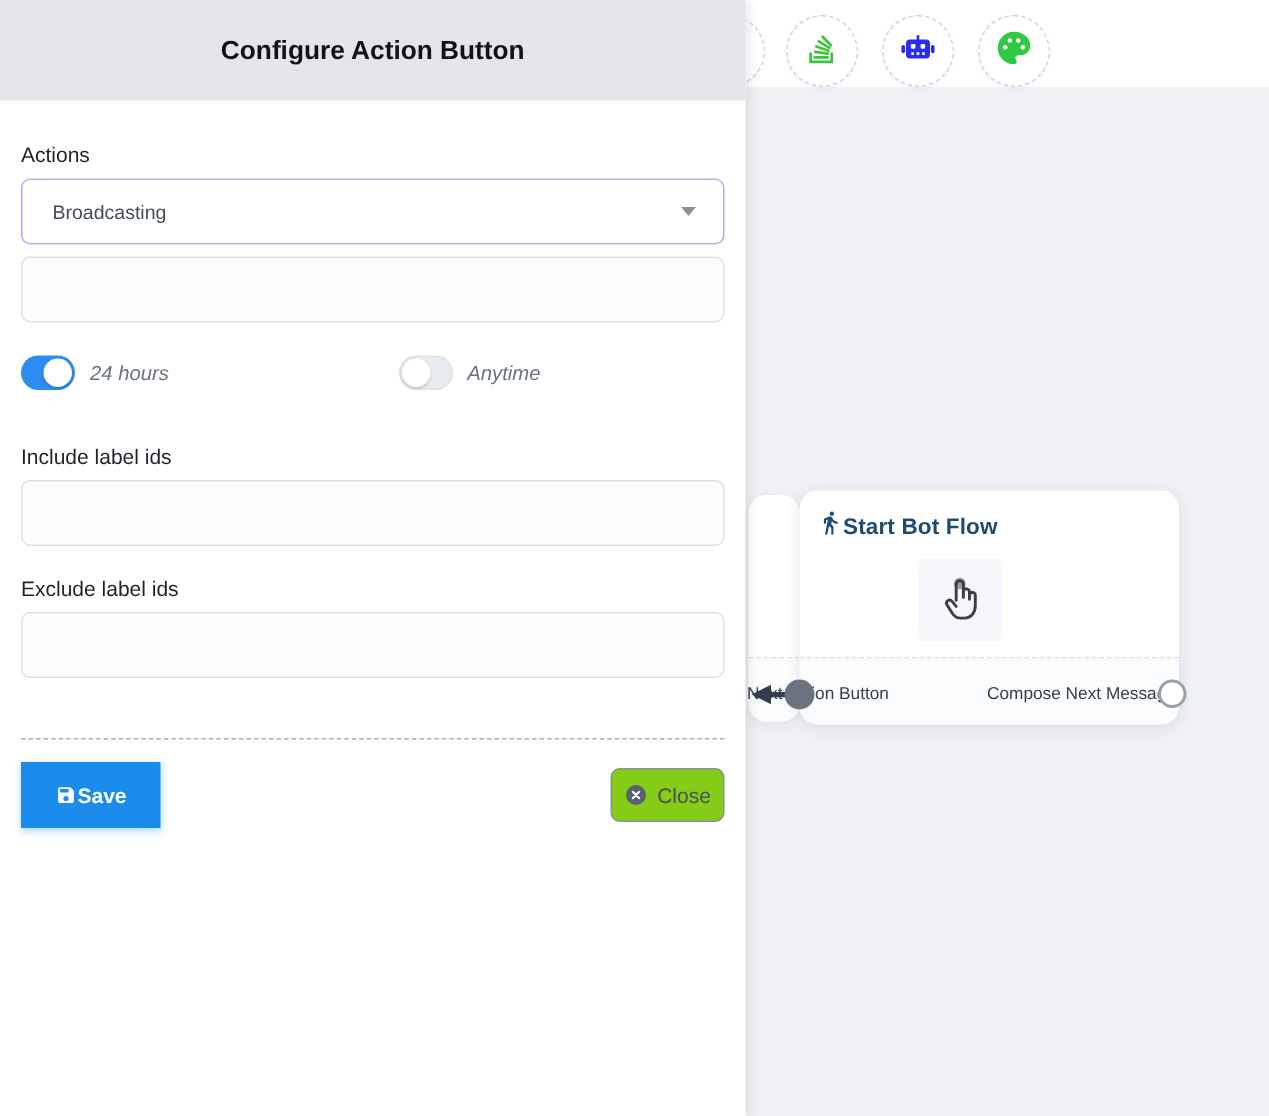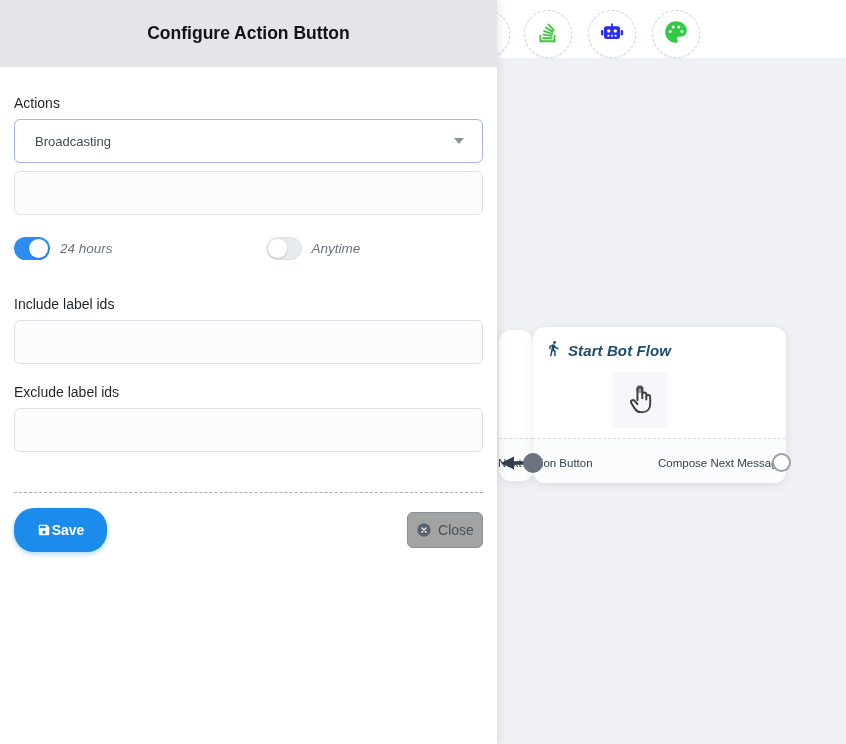--- a/index.html
+++ b/index.html
@@ -25,21 +25,21 @@
 
   
   .node-fragment {
     position:absolute; left:2px; top:330px; width:34px; height:151px;
     background:#ffffff; border-radius:12px; box-shadow:0 2px 8px rgba(30,40,70,.08);
   }
   .node-card {
     position:absolute; left:36px; top:327px; width:253px; height:156px;
     background:#ffffff; border-radius:12px; box-shadow:0 2px 10px rgba(30,40,70,.10);
   }
-  .node-title-row { display:flex; align-items:center; gap:6px; padding:13px 0 0 12px;font-style:italic; }
+  .node-title-row { display:flex; align-items:center; padding:13px 0 0 12px; }
   .node-title-row svg { width:17px; height:17px; flex:0 0 auto; }
   .node-title { font-size:15px; font-weight:700; color:#1d4c70; letter-spacing:.1px; }
   .tap-square {
     position:absolute; left:79px; top:45px; width:56px; height:56px;
     background:#f8f6fb; border-radius:4px;
     display:flex; align-items:center; justify-content:center;
   }
   .tap-square svg { width:36px; height:36px; }
   .node-footer {
     position:absolute; left:0; bottom:0; width:100%; height:45px;
@@ -111,28 +111,28 @@
   .toggle-gap { width:153px; }
 
   .lbl-include { margin-top:36px; }
   .lbl-exclude { margin-top:20px; }
   .targeted { margin-top:18px; font-size:14px; color:#1f2329; }
 
   .panel-divider { margin-top:40px; border-top:1.5px dashed #a8adb3; }
 
   .btn-row { margin-top:15px; display:flex; align-items:center; justify-content:space-between; }
   .btn-save {
-    width:93px; height:44px; background:#1b8ceb; color:#fff; border:none; border-radius:20px;
+    width:93px; height:44px; background:#1b8ceb; color:#fff; border:none; border-radius:0;
     font-family:"Liberation Sans",sans-serif; font-size:14px; font-weight:700;
     display:flex; align-items:center; justify-content:center; gap:1px; cursor:pointer;
     box-shadow:0 2px 5px rgba(27,140,235,.35);
   }
   .btn-save svg { width:14px; height:14px; }
   .btn-close {
-    width:76px; height:36px; background:#a3a3a3; color:#495057; border:1px solid #8a9199; border-radius:6px;
+    width:76px; height:36px; background:#84cc16; color:#495057; border:1px solid #8a9199; border-radius:6px;
     font-family:"Liberation Sans",sans-serif; font-size:14px;
     display:flex; align-items:center; justify-content:center; gap:6px; cursor:pointer;
   }
   .btn-close svg { width:16px; height:16px; }
 </style>
 </head>
 <body>
 
 <div class="canvas">
   <div class="canvas-top-strip"></div>

